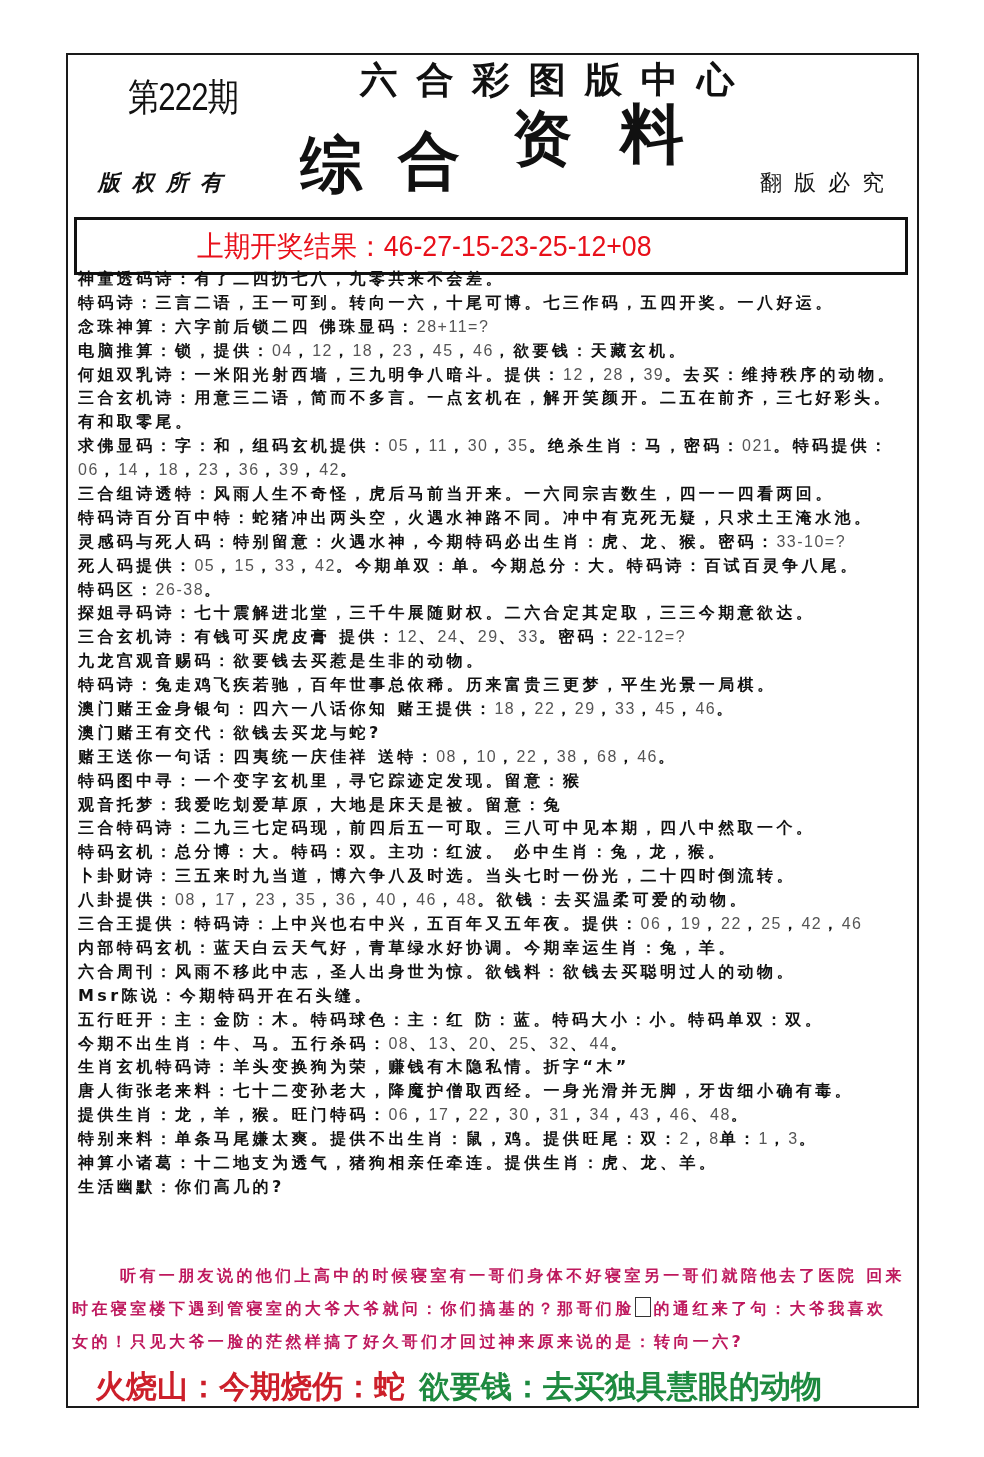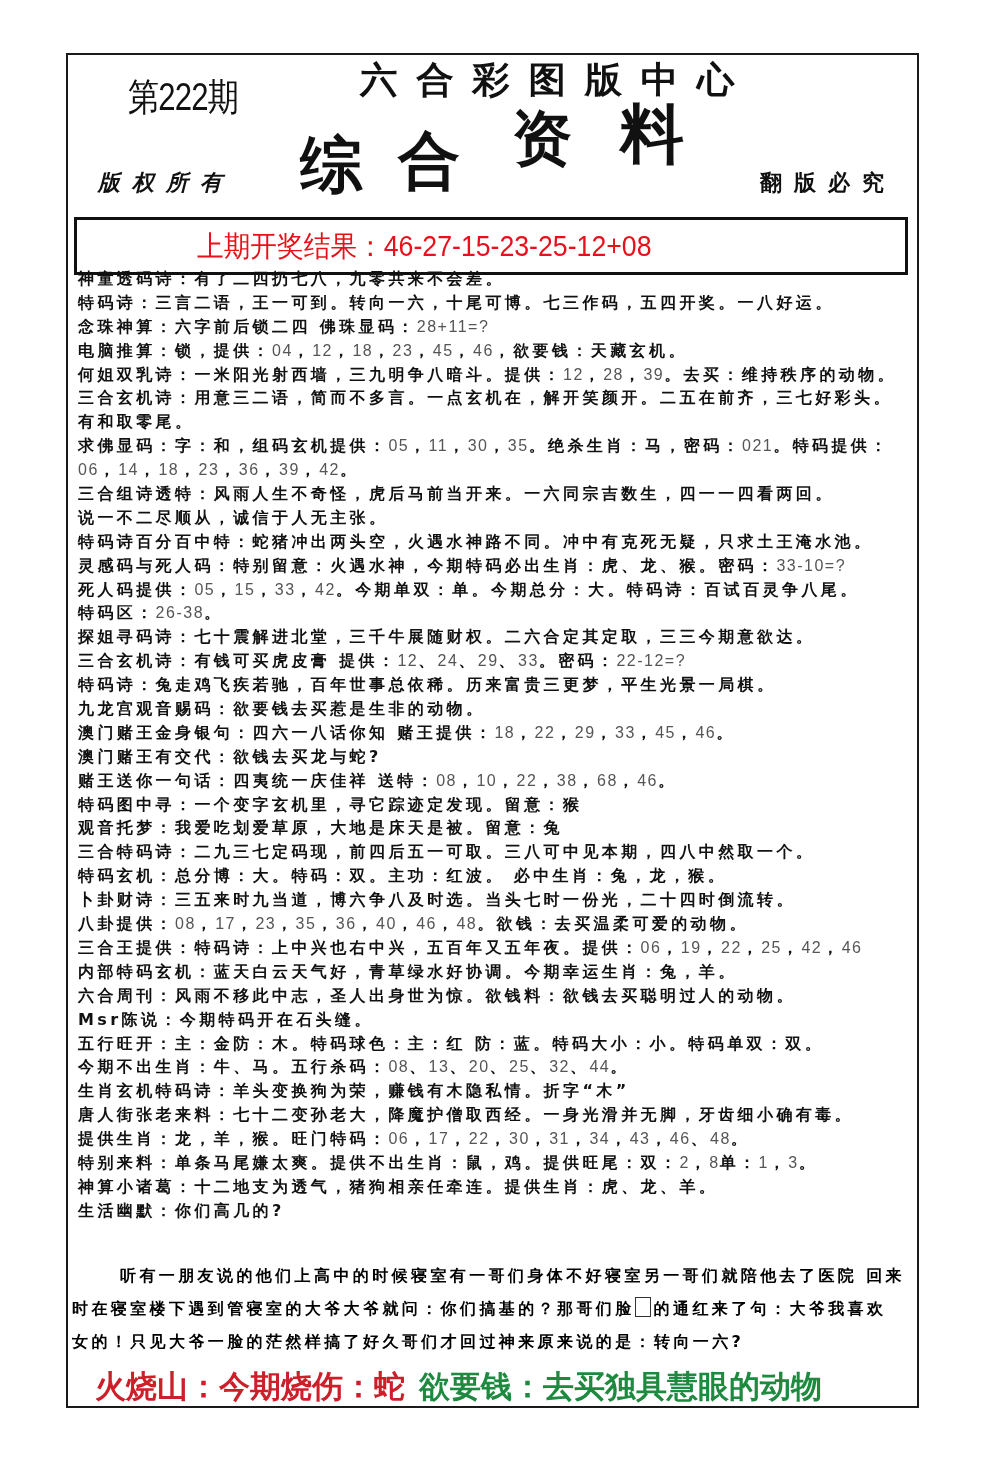--- a/index.html
+++ b/index.html
@@ -15,34 +15,34 @@
                   transform: scaleX(1.04); transform-origin: left top; }
   .big { position: absolute; font-family: "DejaVu Serif", serif; font-weight: bold; color: #111;
          line-height: 1; }
   .big.c1 { left: 300px; top: 134px; font-size: 62px; }
   .big.c2 { left: 398px; top: 130px; font-size: 62px; }
   .big.c3 { left: 512px; top: 108px; font-size: 60px; }
   .big.c4 { left: 620px; top: 102px; font-size: 64px; }
   .copy-left { position: absolute; left: 98px; top: 170px; font-size: 22px; line-height: 26px;
                font-weight: bold; letter-spacing: 12px; font-style: italic; }
   .copy-right { position: absolute; left: 760px; top: 170px; font-size: 22px; line-height: 26px;
-                font-weight: bold; letter-spacing: 12px; }
+                font-weight: normal; letter-spacing: 12px; }
   .result-box { position: absolute; left: 74px; top: 217px; width: 828px; height: 52px;
                 border: 3px solid #111; }
   .result-text { position: absolute; left: 120px; top: 9px; font-family: "Liberation Sans", sans-serif;
                  font-size: 29px; line-height: 34px; color: #e8101a; white-space: nowrap;
                  transform: scaleX(0.92); transform-origin: left top; }
   .lines { position: absolute; left: 78px; top: 267px; width: 840px; }
   .line { font-size: 16px; line-height: 23.9px; height: 23.9px; letter-spacing: 3.4px;
           white-space: nowrap; font-weight: bold; color: #111; }
   .line .num { font-weight: normal; color: #555; font-family: "Liberation Sans", sans-serif;
                letter-spacing: 1.5px; font-size: 16px; }
   .story { position: absolute; left: 72px; top: 1259px; width: 840px; }
   .story-line { font-size: 16px; line-height: 33px; height: 33px; letter-spacing: 3.4px; white-space: nowrap;
-                font-weight: bold; color: #000000; }
+                font-weight: bold; color: #be185d; }
   .story-line.indent { padding-left: 48px; }
   .box-glyph { display: inline-block; width: 14px; height: 18px; border: 1px solid #333;
                vertical-align: -3px; margin: 0 3px 0 0; }
   .banner { position: absolute; left: 95px; top: 1366px; white-space: nowrap;
             font-family: "DejaVu Serif", serif; font-weight: bold; font-size: 31px; line-height: 40px; }
   .banner .red { color: #cc1f2a; }
   .banner .green { color: #1e8a40; margin-left: 14px; margin-top: 20px; }
 </style>
 </head>
 <body>
@@ -66,29 +66,28 @@
     <div class="line">神童透码诗：有了二四扔七八，九零共来不会差。</div>
     <div class="line">特码诗：三言二语，王一可到。转向一六，十尾可博。七三作码，五四开奖。一八好运。</div>
     <div class="line">念珠神算：六字前后锁二四 佛珠显码：<span class="num">28+11=?</span></div>
     <div class="line">电脑推算：锁，提供：<span class="num">04</span>，<span class="num">12</span>，<span class="num">18</span>，<span class="num">23</span>，<span class="num">45</span>，<span class="num">46</span>，欲要钱：天藏玄机。</div>
     <div class="line">何姐双乳诗：一米阳光射西墙，三九明争八暗斗。提供：<span class="num">12</span>，<span class="num">28</span>，<span class="num">39</span>。去买：维持秩序的动物。</div>
     <div class="line">三合玄机诗：用意三二语，简而不多言。一点玄机在，解开笑颜开。二五在前齐，三七好彩头。</div>
     <div class="line">有和取零尾。</div>
     <div class="line">求佛显码：字：和，组码玄机提供：<span class="num">05</span>，<span class="num">11</span>，<span class="num">30</span>，<span class="num">35</span>。绝杀生肖：马，密码：<span class="num">021</span>。特码提供：</div>
     <div class="line"><span class="num">06</span>，<span class="num">14</span>，<span class="num">18</span>，<span class="num">23</span>，<span class="num">36</span>，<span class="num">39</span>，<span class="num">42</span>。</div>
     <div class="line">三合组诗透特：风雨人生不奇怪，虎后马前当开来。一六同宗吉数生，四一一四看两回。</div>
-    <div class="line">说一不二尽顺从，诚信于人无主张。</div>
     <div class="line">特码诗百分百中特：蛇猪冲出两头空，火遇水神路不同。冲中有克死无疑，只求土王淹水池。</div>
     <div class="line">灵感码与死人码：特别留意：火遇水神，今期特码必出生肖：虎、龙、猴。密码：<span class="num">33-10=?</span></div>
     <div class="line">死人码提供：<span class="num">05</span>，<span class="num">15</span>，<span class="num">33</span>，<span class="num">42</span>。今期单双：单。今期总分：大。特码诗：百试百灵争八尾。</div>
     <div class="line">特码区：<span class="num">26-38</span>。</div>
     <div class="line">探姐寻码诗：七十震解进北堂，三千牛展随财权。二六合定其定取，三三今期意欲达。</div>
     <div class="line">三合玄机诗：有钱可买虎皮膏 提供：<span class="num">12</span>、<span class="num">24</span>、<span class="num">29</span>、<span class="num">33</span>。密码：<span class="num">22-12=?</span></div>
+    <div class="line">九龙宫观音赐码：欲要钱去买惹是生非的动物。</div>
     <div class="line">特码诗：兔走鸡飞疾若驰，百年世事总依稀。历来富贵三更梦，平生光景一局棋。</div>
-    <div class="line">九龙宫观音赐码：欲要钱去买惹是生非的动物。</div>
     <div class="line">澳门赌王金身银句：四六一八话你知 赌王提供：<span class="num">18</span>，<span class="num">22</span>，<span class="num">29</span>，<span class="num">33</span>，<span class="num">45</span>，<span class="num">46</span>。</div>
     <div class="line">澳门赌王有交代：欲钱去买龙与蛇?</div>
     <div class="line">赌王送你一句话：四夷统一庆佳祥 送特：<span class="num">08</span>，<span class="num">10</span>，<span class="num">22</span>，<span class="num">38</span>，<span class="num">68</span>，<span class="num">46</span>。</div>
     <div class="line">特码图中寻：一个变字玄机里，寻它踪迹定发现。留意：猴</div>
     <div class="line">观音托梦：我爱吃划爱草原，大地是床天是被。留意：兔</div>
     <div class="line">三合特码诗：二九三七定码现，前四后五一可取。三八可中见本期，四八中然取一个。</div>
     <div class="line">特码玄机：总分博：大。特码：双。主功：红波。  必中生肖：兔，龙，猴。</div>
     <div class="line">卜卦财诗：三五来时九当道，博六争八及时选。当头七时一份光，二十四时倒流转。</div>
     <div class="line">八卦提供：<span class="num">08</span>，<span class="num">17</span>，<span class="num">23</span>，<span class="num">35</span>，<span class="num">36</span>，<span class="num">40</span>，<span class="num">46</span>，<span class="num">48</span>。欲钱：去买温柔可爱的动物。</div>
     <div class="line">三合王提供：特码诗：上中兴也右中兴，五百年又五年夜。提供：<span class="num">06</span>，<span class="num">19</span>，<span class="num">22</span>，<span class="num">25</span>，<span class="num">42</span>，<span class="num">46</span></div>

